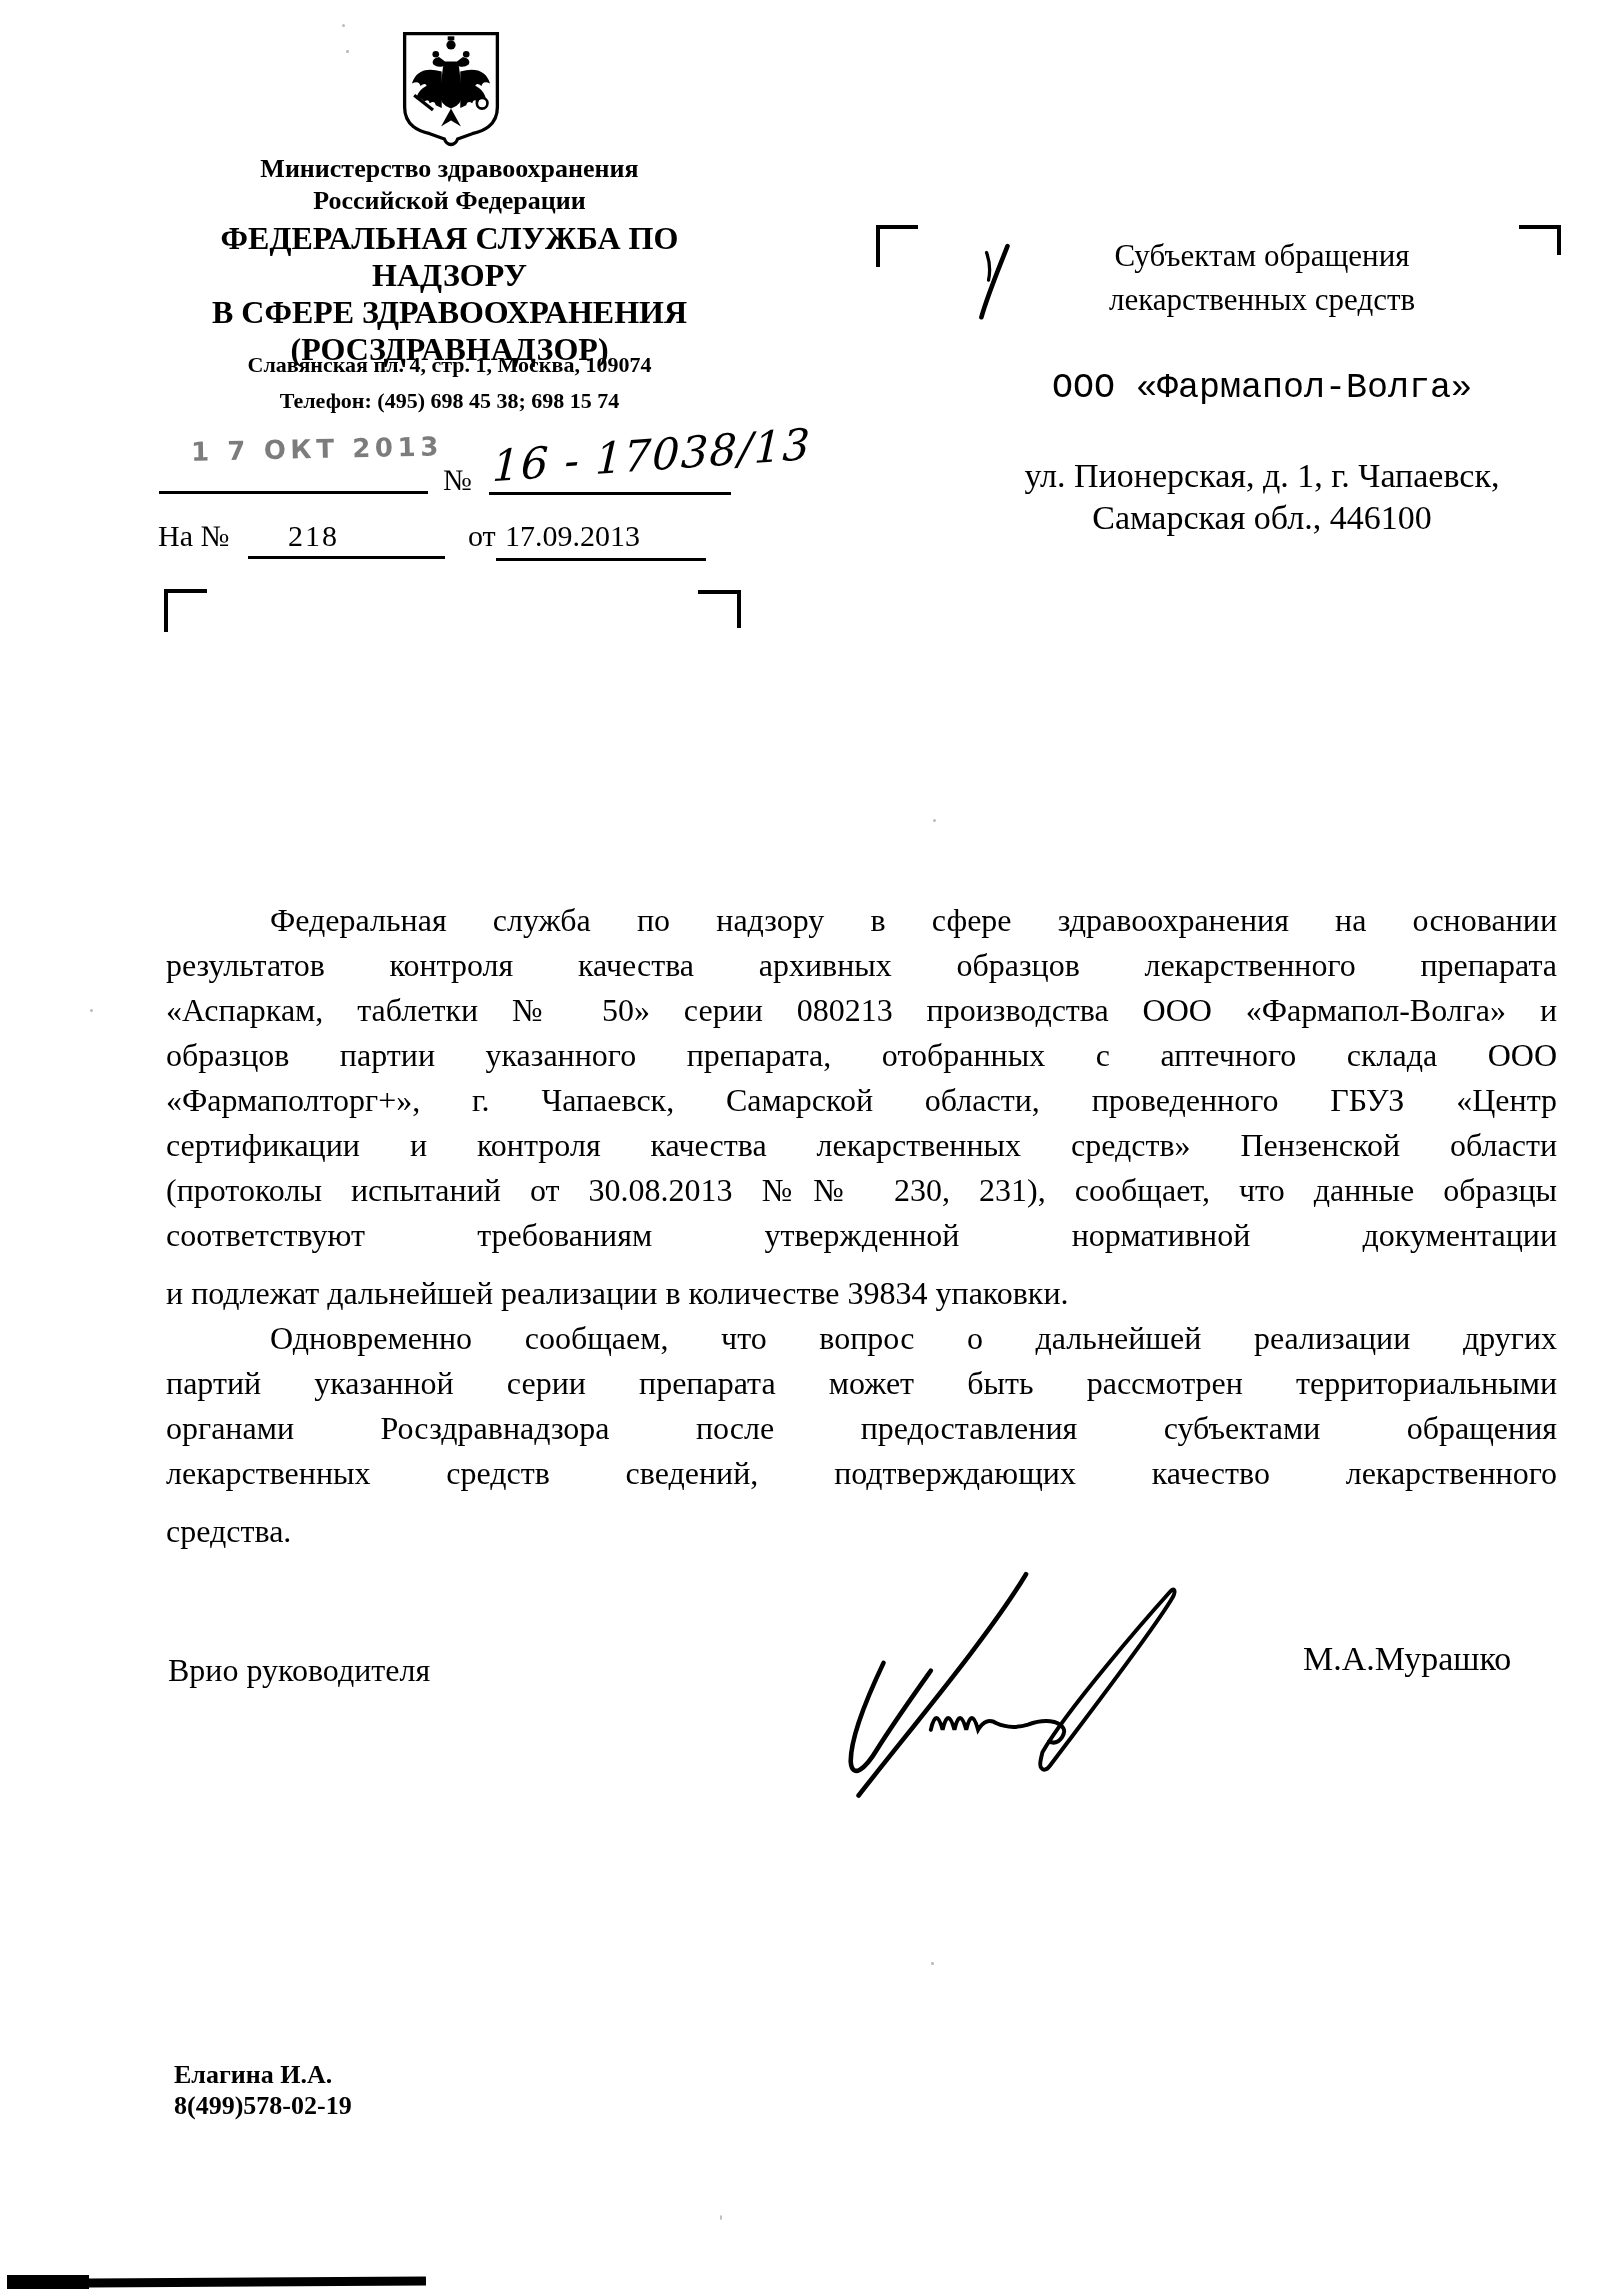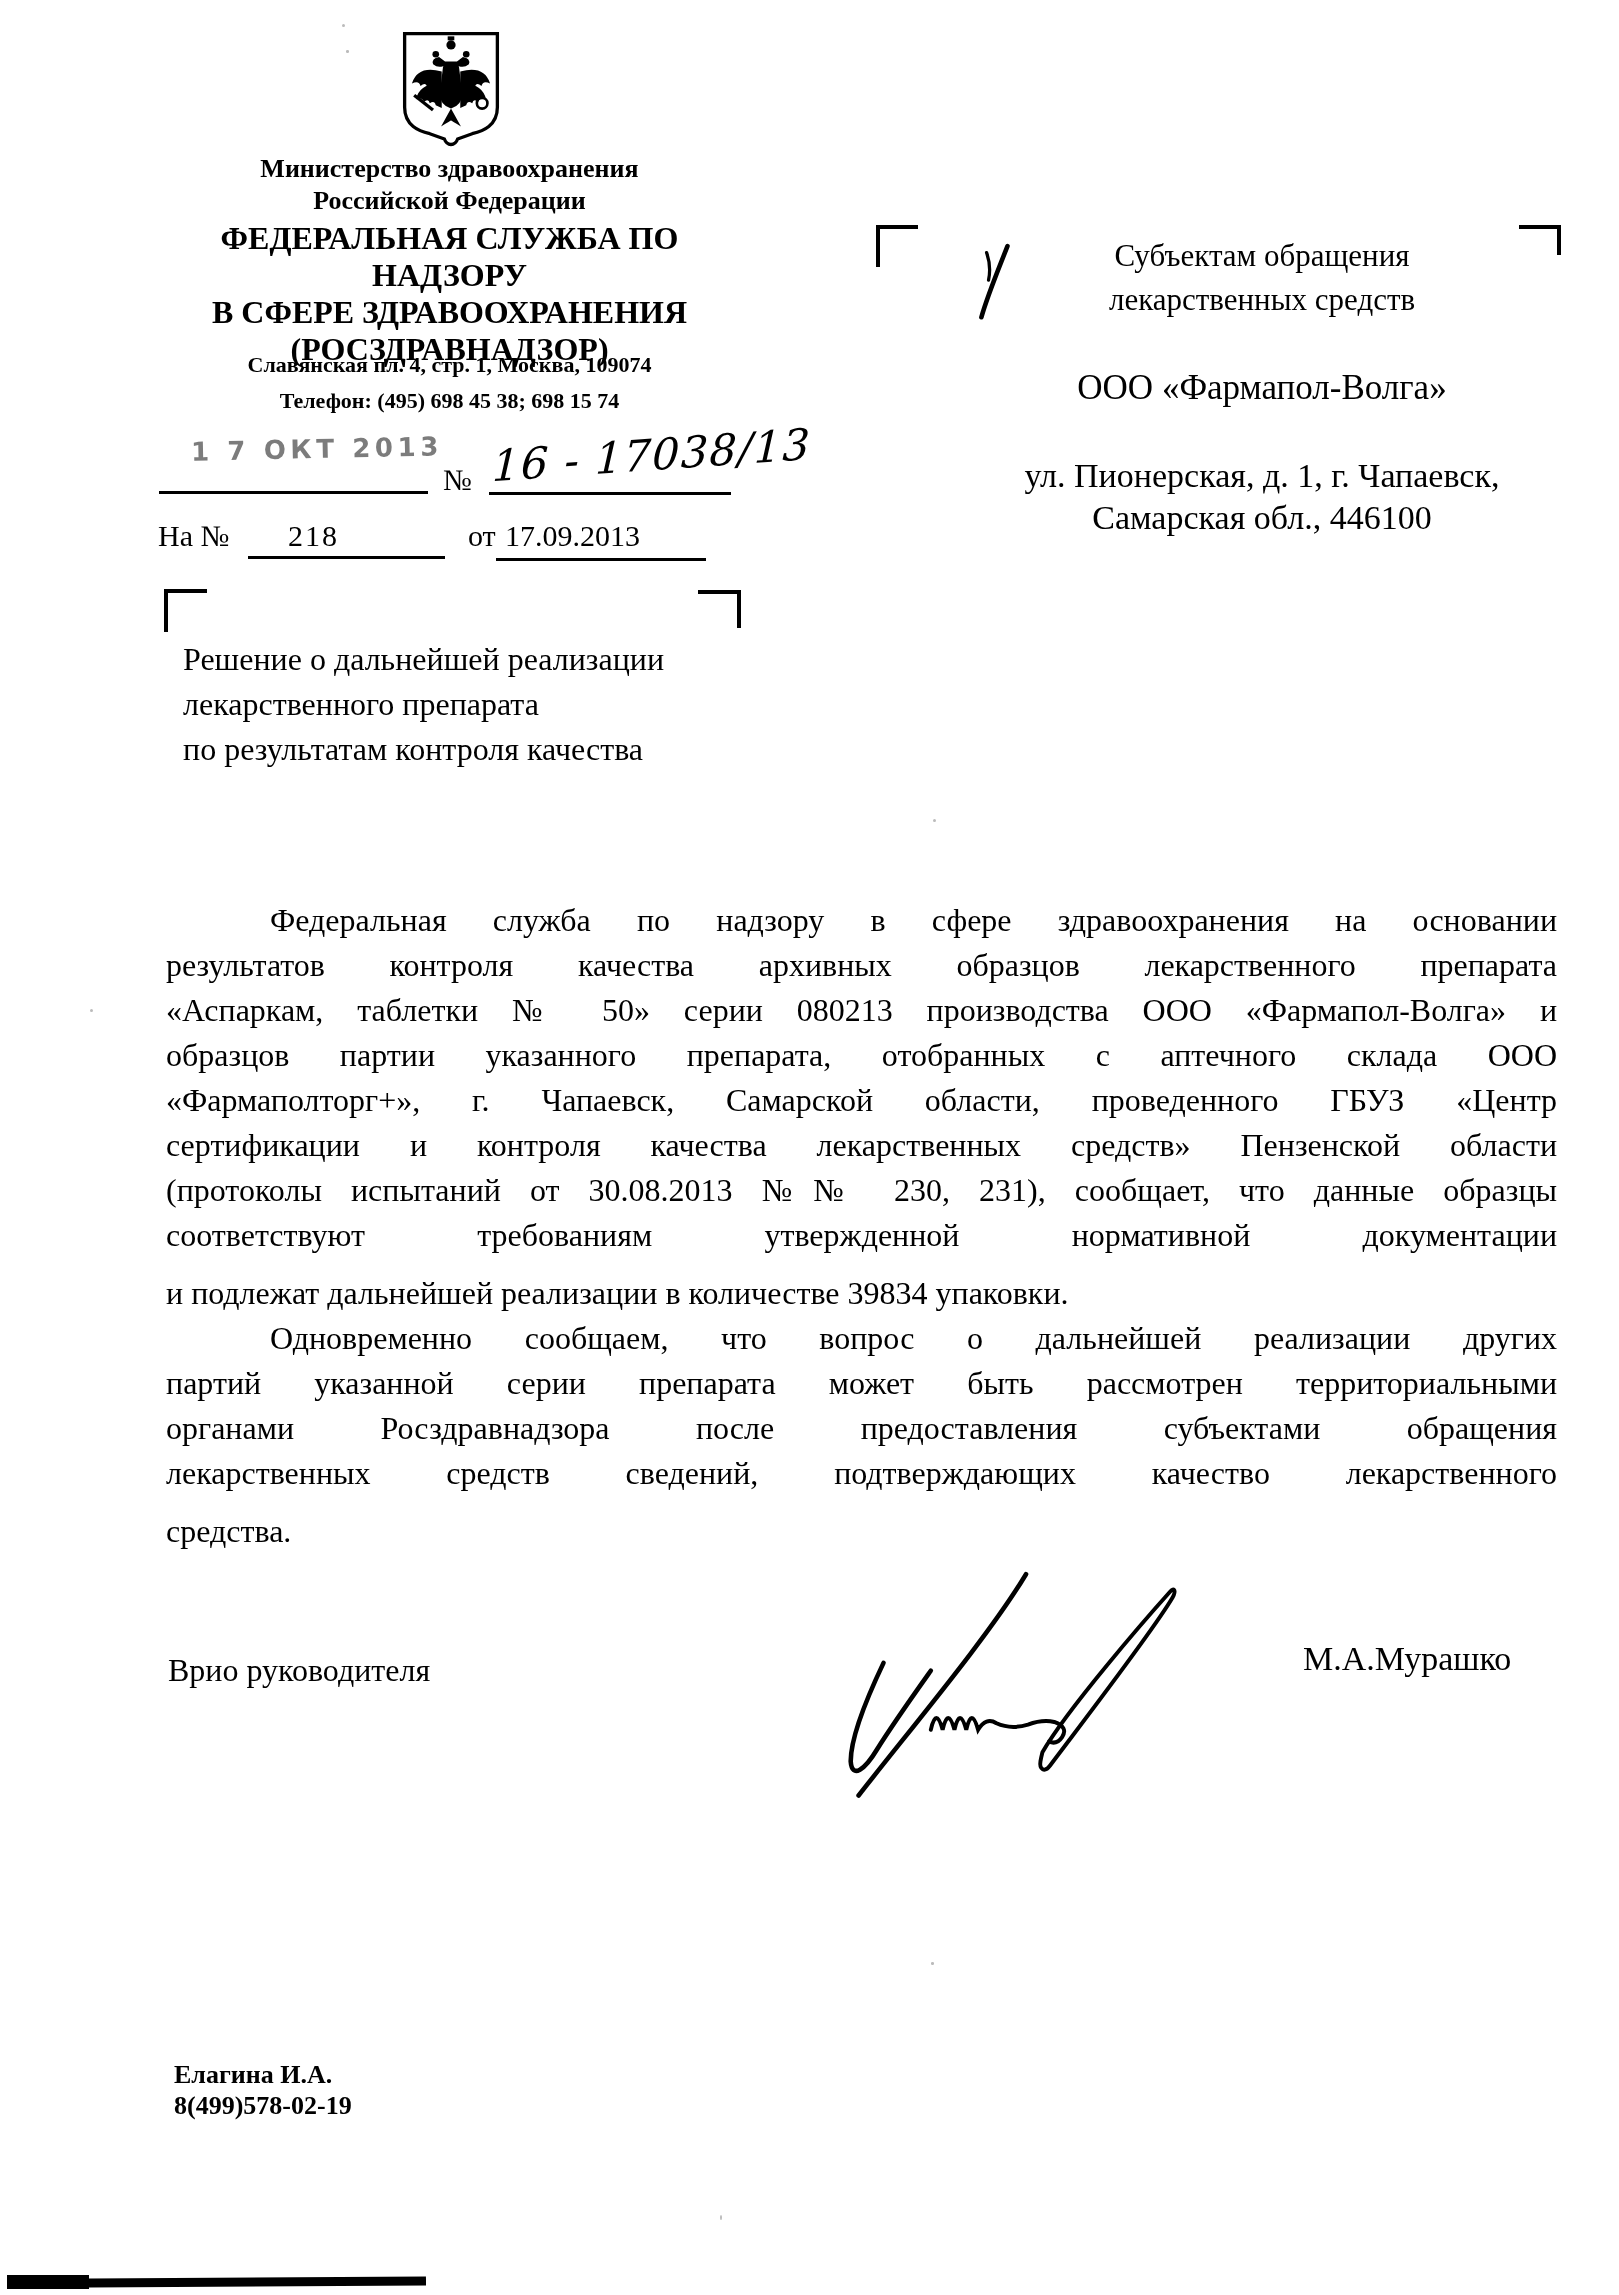--- a/index.html
+++ b/index.html
@@ -32,21 +32,21 @@
   }
   .out-num { left:492px; top:430px; letter-spacing:1.3px; }
   .uline { background:#000; height:3.3px; }
   .reply { font-size:30px; white-space:nowrap; }
 
   
   .corner { border-color:#000; border-style:solid; border-width:0; }
   .c-tl { border-top-width:4px; border-left-width:4px; }
   .c-tr { border-top-width:4px; border-right-width:4px; }
   .addr-lines { left:940px; top:234px; width:644px; font-size:31px; line-height:44px; }
-  .addr-company { left:940px; top:368px; width:644px; font-size:35px; }
+  .addr-company { left:940px; top:368px; width:644px; font-size:35px;font-family:Liberation Mono, monospace; }
   .addr-loc { left:940px; top:455px; width:644px; font-size:34px; line-height:42px; }
 
   
   .subject { left:183px; top:637px; width:565px; font-size:32px; line-height:45px; }
 
   
   .body-text { left:166px; top:898px; width:1391px; font-size:32px; line-height:45px; }
   .bline { text-align:justify; text-align-last:justify; white-space:normal; }
   .bline.indent { text-indent:104px; }
   .bline.end { text-align-last:left;margin-top:13px; }
@@ -127,25 +127,20 @@
   </div>
   <div class="abs center addr-company">ООО «Фармапол-Волга»</div>
   <div class="abs center addr-loc">
     <div>ул. Пионерская, д. 1, г. Чапаевск,</div>
     <div>Самарская обл., 446100</div>
   </div>
 
   <div class="abs corner c-tl" style="left:164px; top:589px; width:39px; height:39px;"></div>
   <div class="abs corner c-tr" style="left:698px; top:590px; width:39px; height:34px;"></div>
 
-  <div class="abs subject">
-    <div>Решение о дальнейшей реализации</div>
-    <div>лекарственного препарата</div>
-    <div>по результатам контроля качества</div>
-  </div>
 
   <div class="abs body-text">
     <div class="bline indent">Федеральная служба по надзору в сфере здравоохранения на основании</div>
     <div class="bline">результатов контроля качества архивных образцов лекарственного препарата</div>
     <div class="bline">«Аспаркам, таблетки № 50» серии 080213 производства ООО «Фармапол-Волга» и</div>
     <div class="bline">образцов партии указанного препарата, отобранных с аптечного склада ООО</div>
     <div class="bline">«Фармаполторг+», г. Чапаевск, Самарской области, проведенного ГБУЗ «Центр</div>
     <div class="bline">сертификации и контроля качества лекарственных средств» Пензенской области</div>
     <div class="bline">(протоколы испытаний от 30.08.2013 №№ 230, 231), сообщает, что данные образцы</div>
     <div class="bline">соответствуют требованиям утвержденной нормативной документации</div>

